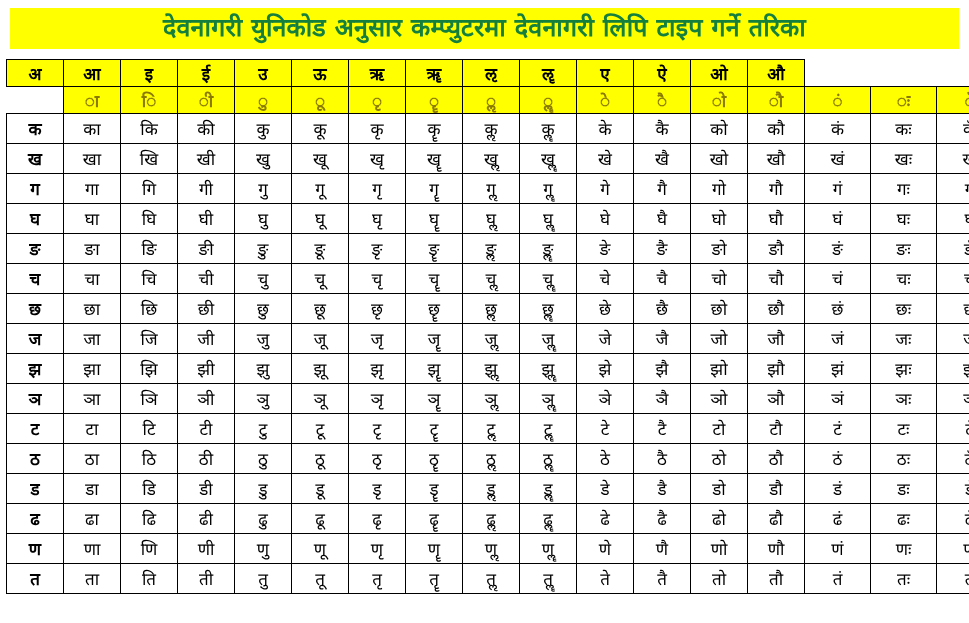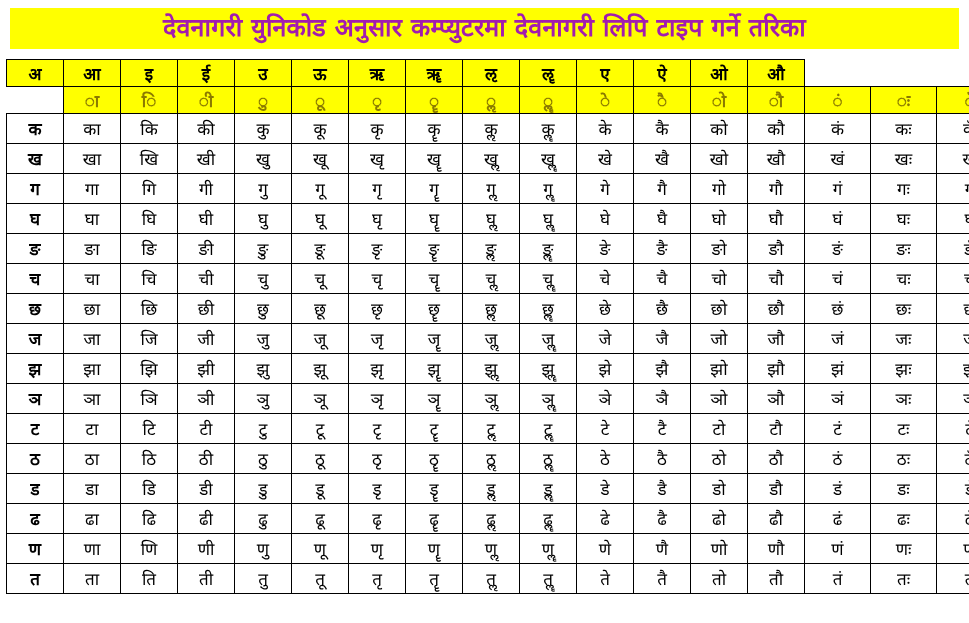--- a/index.html
+++ b/index.html
@@ -23,21 +23,21 @@
   
   .title-banner {
     margin: 8px 10px 10px 10px;
     background: #ffff00;
     text-align: center;
     padding: 4px 0 6px 0;
   }
   .title-banner .title-text {
     font-size: 25px;
     font-weight: bold;
-    color: #a21caf;
+    color: #15803d;
     line-height: 1.25;
     letter-spacing: 0.2px;
     white-space: nowrap;
   }
   
   .grid {
     margin: 0 6px;
     border-collapse: collapse;
     table-layout: fixed;
     width: 957px;

